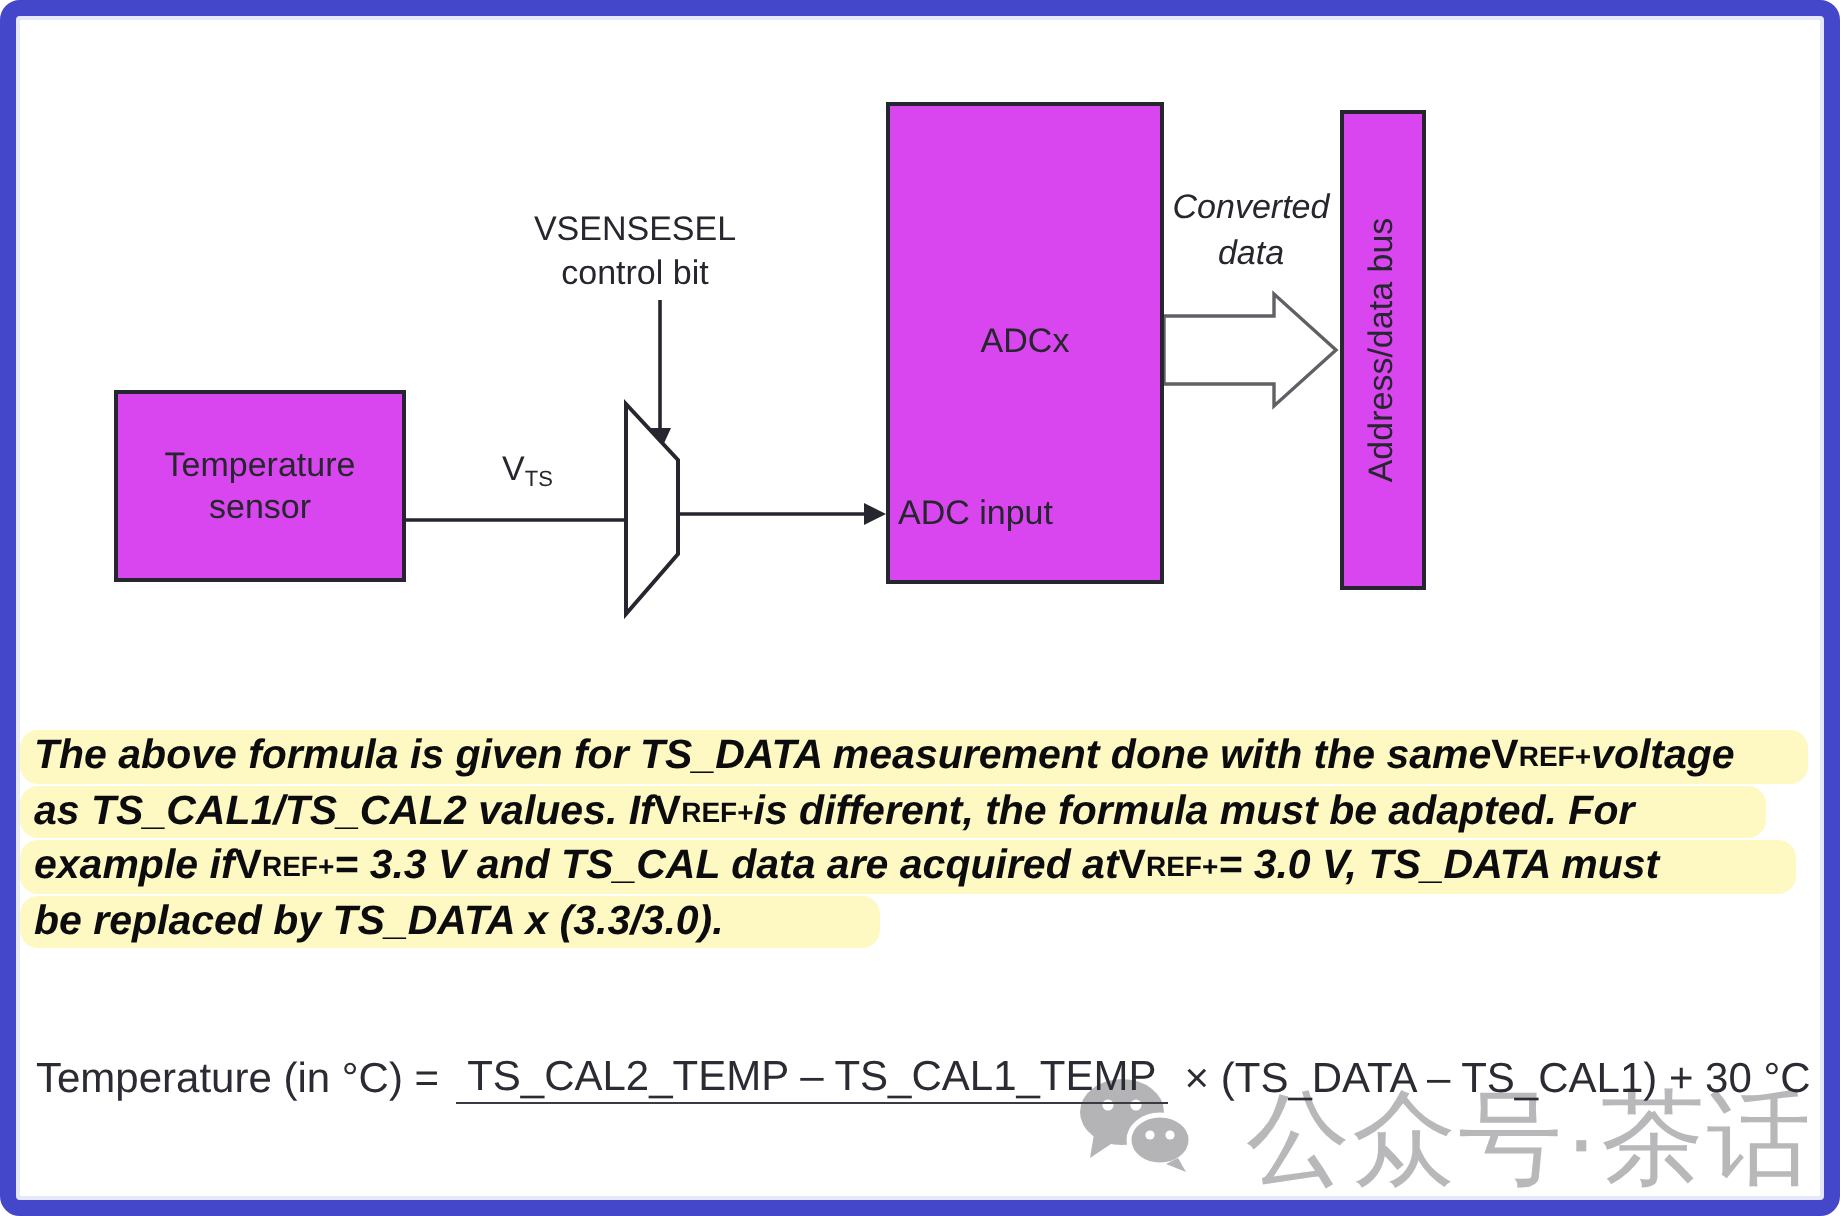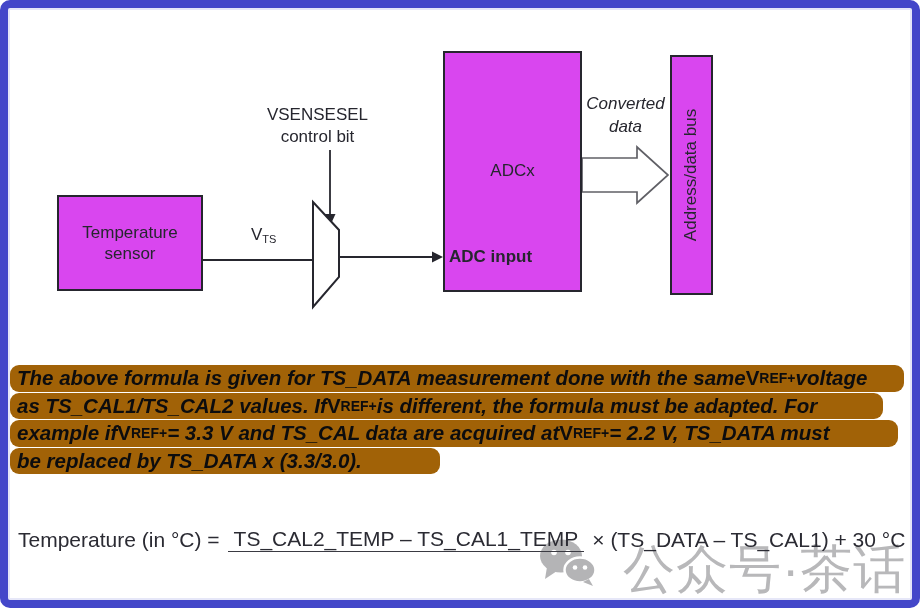--- a/index.html
+++ b/index.html
@@ -20,25 +20,25 @@
   .box-temp{left:57px;top:195px;width:146px;height:96px;display:flex;flex-direction:column;justify-content:center;align-items:center;}
   .box-temp div{font-size:17px;line-height:21px;text-align:center;}
   .box-adc{left:443px;top:51px;width:139px;height:241px;}
   .box-bus{left:670px;top:55px;width:43px;height:240px;display:flex;align-items:center;justify-content:center;}
   .bus-text{transform:rotate(-90deg);white-space:nowrap;font-size:17px;}
   .lbl{position:absolute;z-index:2;font-size:17px;}
   .lbl-vsensesel{left:230px;top:104px;width:175px;text-align:center;line-height:22px;}
   .lbl-vts{left:251px;top:225px;}
   .lbl-vts .small-sub{font-size:11px;vertical-align:-3px;}
   .lbl-adcx{left:443px;top:161px;width:139px;text-align:center;}
-  .lbl-adc-input{left:449px;top:247px;font-weight:bold;}
+  .lbl-adc-input{left:449px;top:247px;}
   .lbl-converted{left:578px;top:92px;width:95px;text-align:center;line-height:23px;font-style:italic;}
   
   .strip{
-    position:absolute;height:26.5px;background:#a16207;border-radius:9px;z-index:1;
+    position:absolute;height:26.5px;background:#fef9c3;border-radius:9px;z-index:1;
     display:flex;align-items:center;padding-left:7px;box-sizing:border-box;
     font-style:italic;font-weight:bold;font-size:20.5px;color:#0c0c0e;white-space:nowrap;
   }
   .strip-1{left:10px;top:365px;width:894px;}
   .strip-2{left:10px;top:392.5px;width:873px;}
   .strip-3{left:10px;top:420px;width:888px;}
   .strip-4{left:10px;top:447.5px;width:430px;}
   .up{font-style:normal;font-weight:bold;}
   .sb{font-style:normal;font-weight:bold;font-size:14px;vertical-align:-4px;letter-spacing:0;}
   
@@ -115,21 +115,21 @@
       <span> is different, the formula must be adapted. For</span>
     </div>
 
   <div class="strip strip-3">
       <span>example if </span>
       <span class="up">V</span>
       <span class="sb">REF+</span>
       <span> = 3.3 V and TS_CAL data are acquired at </span>
       <span class="up">V</span>
       <span class="sb">REF+</span>
-      <span>= 2.2 V, TS_DATA must</span>
+      <span>= 3.0 V, TS_DATA must</span>
     </div>
 
   <div class="strip strip-4">
       <span>be replaced by TS_DATA x (3.3/3.0).</span>
     </div>
 
   <div class="wm-icon">
     <svg width="60" height="48" viewBox="0 0 60 48">
       <g fill="#b4b4b6">
         <ellipse cx="22" cy="17" rx="21" ry="16.5"></ellipse>

